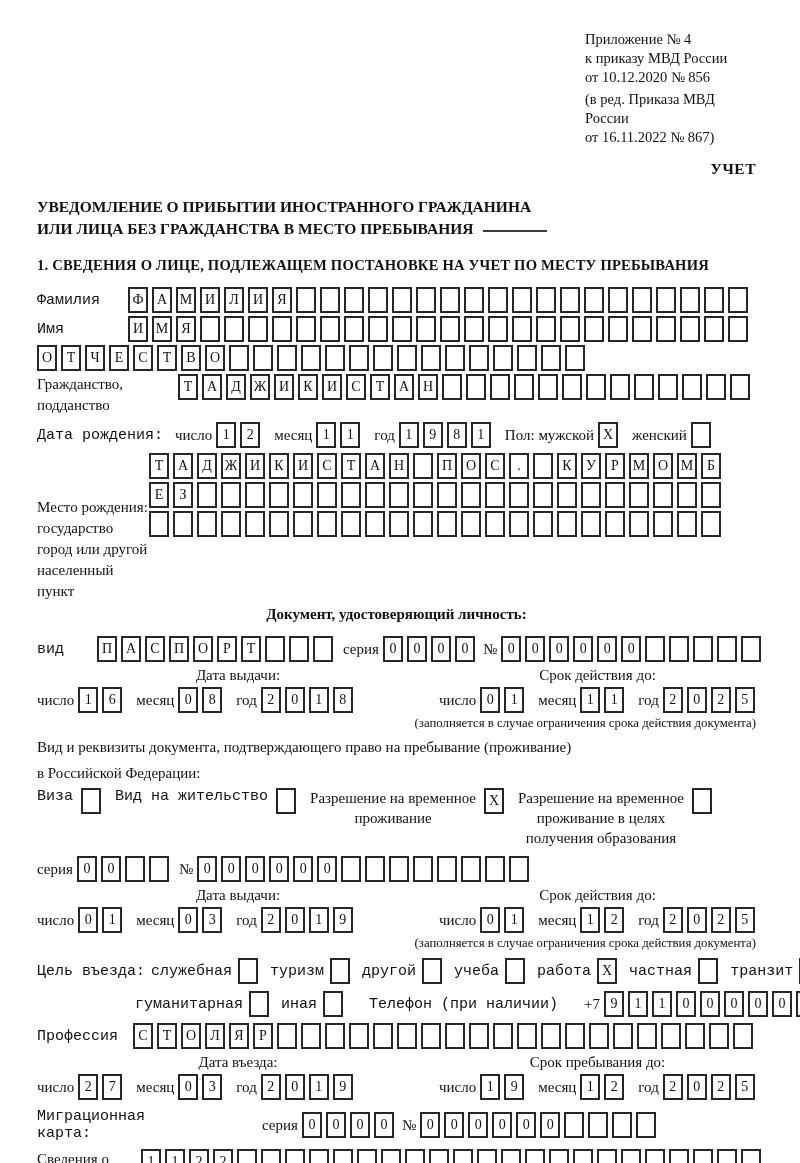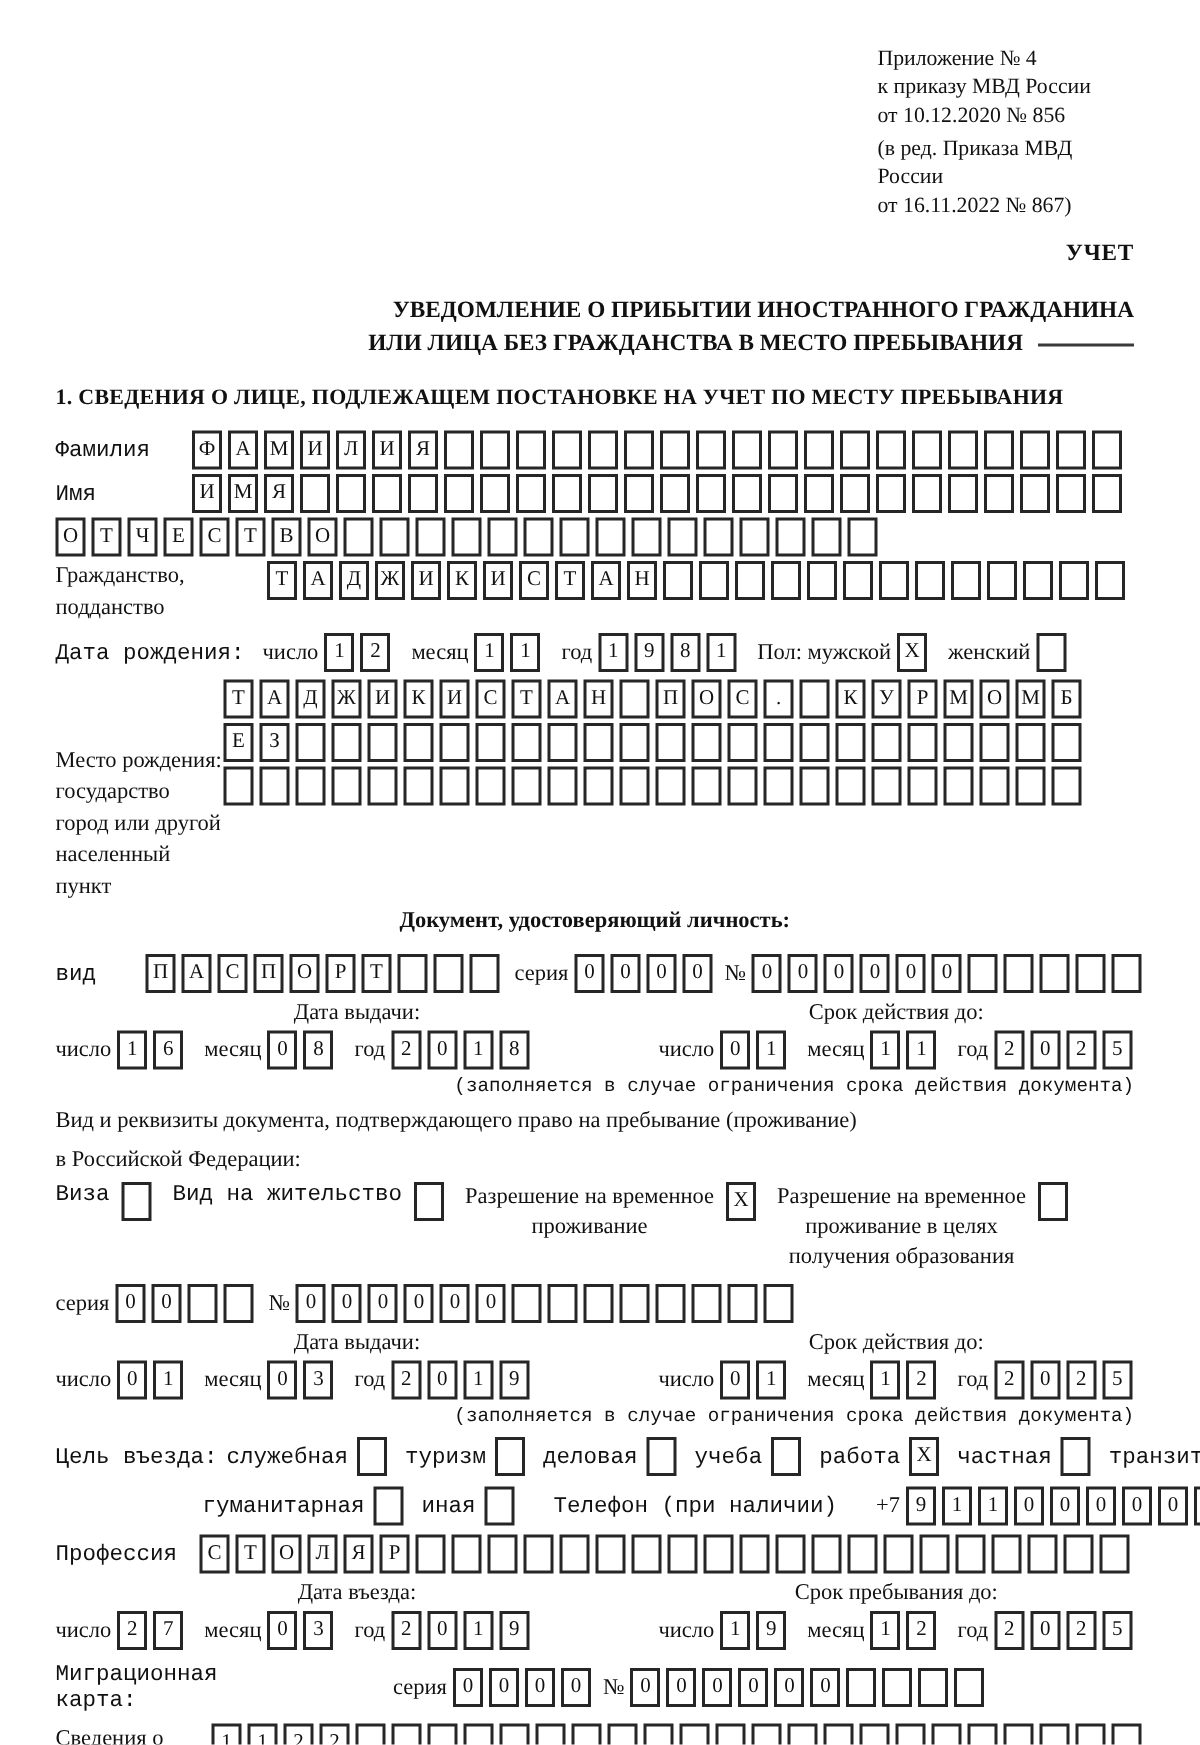--- a/index.html
+++ b/index.html
@@ -6,21 +6,21 @@
   body{width:800px;height:1163px;overflow:hidden;color:#111;
        font-family:"Liberation Serif","DejaVu Serif",serif;}
   .page{box-sizing:border-box;width:786px;height:1163px;padding:30px 30px 2px 37px;}
 
   
   .hdr{margin-left:548px;font-size:14.5px;line-height:19px;}
   .hdr .rev{margin-top:3px;}
   .form-lbl{font-weight:bold;text-align:right;font-size:15.5px;margin-top:13px;letter-spacing:.5px;}
 
   
-  .title{font-weight:bold;text-align:right;font-size:15.5px;line-height:22px;margin-top:18px;}
+  .title{font-weight:bold;text-align:left;font-size:15.5px;line-height:22px;margin-top:18px;}
   .blank-line{display:inline-block;width:64px;height:2px;background:#3a3a3a;margin-left:10px;vertical-align:2px;}
   .sec-h{font-weight:bold;font-size:14.6px;margin-top:17px;text-align:left;letter-spacing:.2px;}
 
   
   .frow{display:flex;align-items:center;margin-top:3px;}
   .frow.top{align-items:flex-start;}
   .lbl{font-size:15px;flex-shrink:0;font-family:Liberation Mono, monospace;}
   .slbl{font-size:15px;flex-shrink:0;margin-right:4px;}
   .gap{margin-left:14px;}
   .w91{width:91px;} .w168{width:168px;} .w141{width:141px;} .w112{width:112px;margin-top:44px;} .w96{width:96px;}
@@ -31,21 +31,21 @@
   .cells{display:inline-flex;gap:4px;flex-shrink:0;}
   .cell{box-sizing:border-box;display:block;width:20px;height:26px;border:2px solid #262626;
         font-size:14px;line-height:21px;text-align:center;background:#fff;}
 
   
   .daterow{display:flex;margin-top:5px;}
   .dcol-l{width:402px;flex-shrink:0;}
   .dcol-r{flex:1;}
   .dhead{text-align:center;font-size:15px;margin-bottom:3px;}
   .dline{display:flex;align-items:center;}
-  .fillnote{text-align:right;font-size:12.8px;margin-top:3px;font-family:Liberation Mono, monospace;}
+  .fillnote{text-align:right;font-size:12.8px;margin-top:3px;}
 
   .textline{font-size:15px;margin-top:6px;line-height:20px;}
 
   
   .permitrow{display:flex;align-items:flex-start;margin-top:5px;}
   .pcol{font-size:15px;line-height:20px;text-align:center;flex-shrink:0;}
   .permitrow .cells{margin-left:8px;margin-right:14px;}
 
   .purpose-row{display:flex;align-items:center;margin-top:7px;}
   .purpose-row .lbl{margin-right:6px;}
@@ -510,21 +510,21 @@
   <div class="purpose-row">
     <span class="lbl">Цель въезда:</span>
     <span class="lbl">служебная</span>
     <span class="cells">
         <span class="cell"></span>
       </span>
     <span class="lbl">туризм</span>
     <span class="cells">
         <span class="cell"></span>
       </span>
-    <span class="lbl">деловая</span>
+    <span class="lbl">другой</span>
     <span class="cells">
         <span class="cell"></span>
       </span>
     <span class="lbl">учеба</span>
     <span class="cells">
         <span class="cell"></span>
       </span>
     <span class="lbl">работа</span>
     <span class="cells">
         <span class="cell">X</span>

